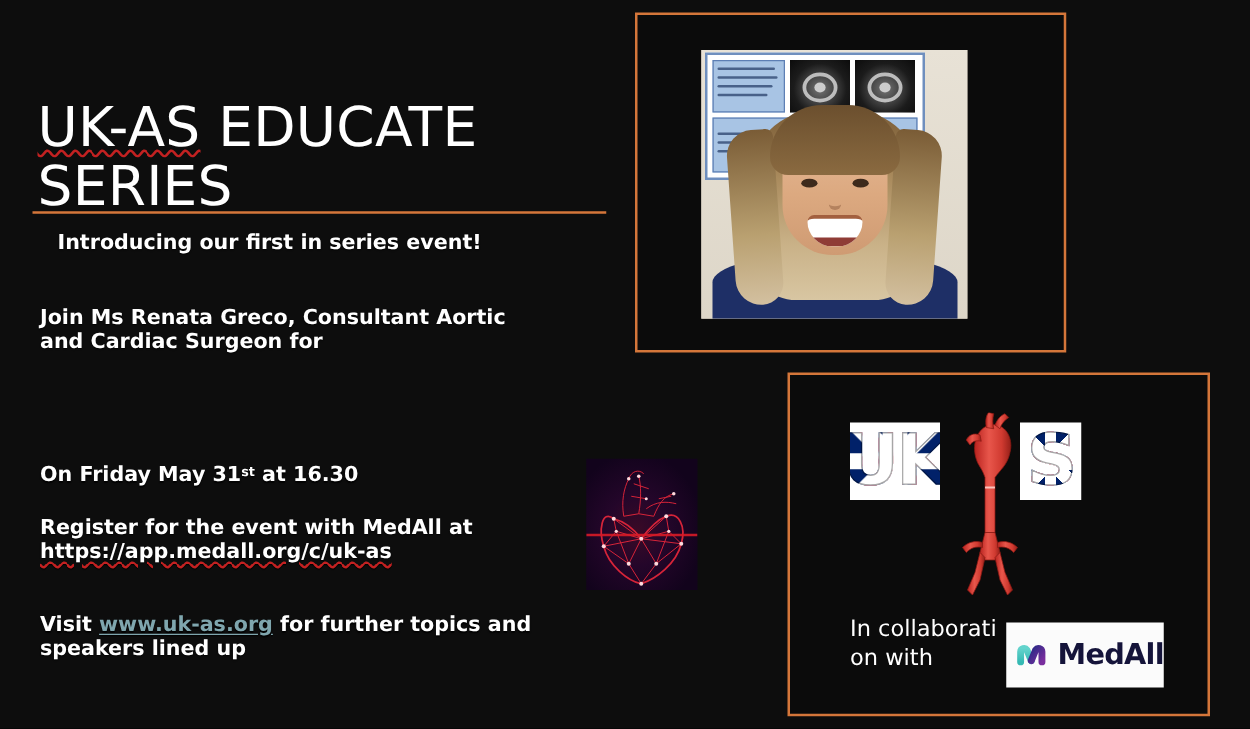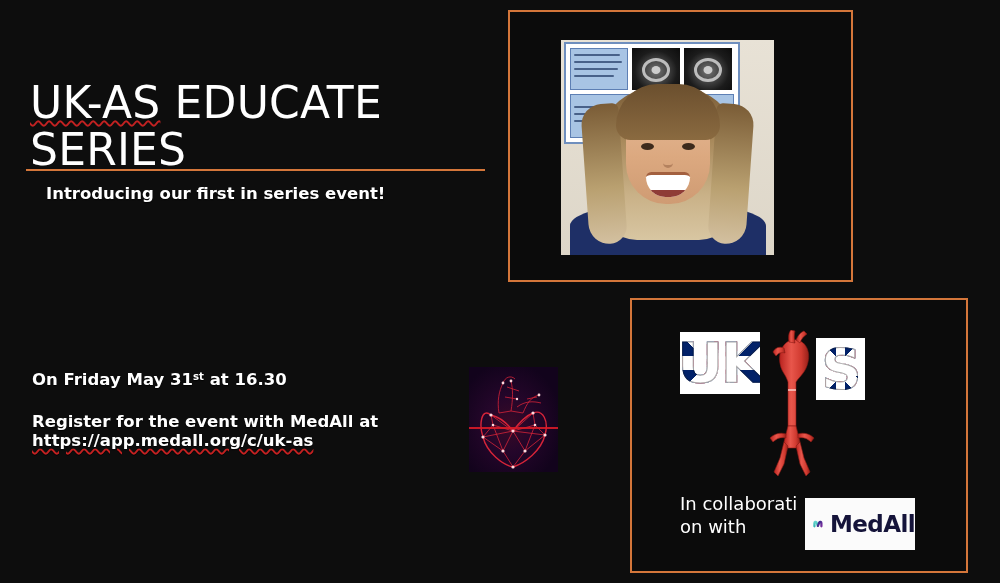--- a/index.html
+++ b/index.html
@@ -233,40 +233,40 @@
       linear-gradient(45deg, transparent 46%, #c8102e 46%, #c8102e 54%, transparent 54%),
       linear-gradient(-45deg, transparent 46%, #c8102e 46%, #c8102e 54%, transparent 54%),
       linear-gradient(90deg, transparent 43%, #c8102e 43%, #c8102e 57%, transparent 57%),
       linear-gradient(0deg, transparent 43%, #c8102e 43%, #c8102e 57%, transparent 57%),
       linear-gradient(#012169, #012169);
     -webkit-background-clip: text;
     background-clip: text;
     color: transparent;
     -webkit-text-stroke: 1px rgba(0,0,0,0.35);
   }
-  #tile-uk { left: 0; top: 2px; width: 80px; height: 62px; }
+  #tile-uk { left: 0; top: 8px; width: 72px; height: 62px; }
   #tile-s  { left: 136px; top: 8px; width: 49px; height: 62px; }
   #aorta   { position:absolute; left: 82px; top: 0px; width: 62px; height: 150px; }
 
   #collab-text {
     position: absolute;
     left: 48px;
     top: 192px;
     width: 118px;
     color: #ffffff;
     font-family: "DejaVu Sans", sans-serif;
     font-size: 18px;
     line-height: 1.28;
     word-break: break-all;
   }
   #medall-logo {
     position: absolute;
     left: 173px;
     top: 198px;
-    width: 110px;
+    width: 126px;
     height: 52px;
     background: #fbfbfb;
     display: flex;
     align-items: center;
     gap: 6px;
     padding-left: 8px;
     box-sizing: border-box;
   }
   #medall-wordmark {
     font-family: "DejaVu Sans", sans-serif;
@@ -283,27 +283,31 @@
 
   <div id="left-col">
     <h1 id="poster-title"><span class="squiggle-red">UK-AS</span><span> EDUCATE</span>
 <span>SERIES</span></h1>
   </div>
 
   <div id="title-rule"></div>
 
   <div class="body-block" id="line-intro">Introducing our first in series event!</div>
 
+  <div class="body-block" id="line-join">Join Ms Renata Greco, Consultant Aortic
+and Cardiac Surgeon for</div>
 
 
   <div class="body-block" id="line-date"><span>On Friday May 31</span><sup class="ord">st</sup><span> at 16.30</span></div>
 
   <div class="body-block" id="line-register"><span>Register for the event with MedAll at</span>
 <span class="squiggle-red">https://app.medall.org/c/uk-as</span></div>
 
+  <div class="body-block" id="line-visit"><span>Visit </span><span class="weblink">www.uk-as.org</span><span> for further topics and
+speakers lined up</span></div>
 
   <div id="heart-graphic">
     <svg viewBox="0 0 89 105" width="89" height="105">
       <g stroke="#e0263a" stroke-width="0.8" fill="none" opacity="0.95">
         <path d="M22 48 C12 40 10 58 14 70 C18 86 34 98 44 100 C56 96 72 84 76 68 C80 54 74 42 64 46 C56 49 50 56 44 64 C38 56 30 50 22 48 Z" stroke-width="1.4"></path>
         <path d="M30 46 C28 34 30 24 34 16"></path>
         <path d="M42 44 C44 32 44 22 42 14"></path>
         <path d="M54 46 C58 36 62 30 70 28"></path>
         <path d="M48 40 C56 34 64 34 72 36"></path>
         <path d="M34 16 C36 10 42 8 46 12"></path>

